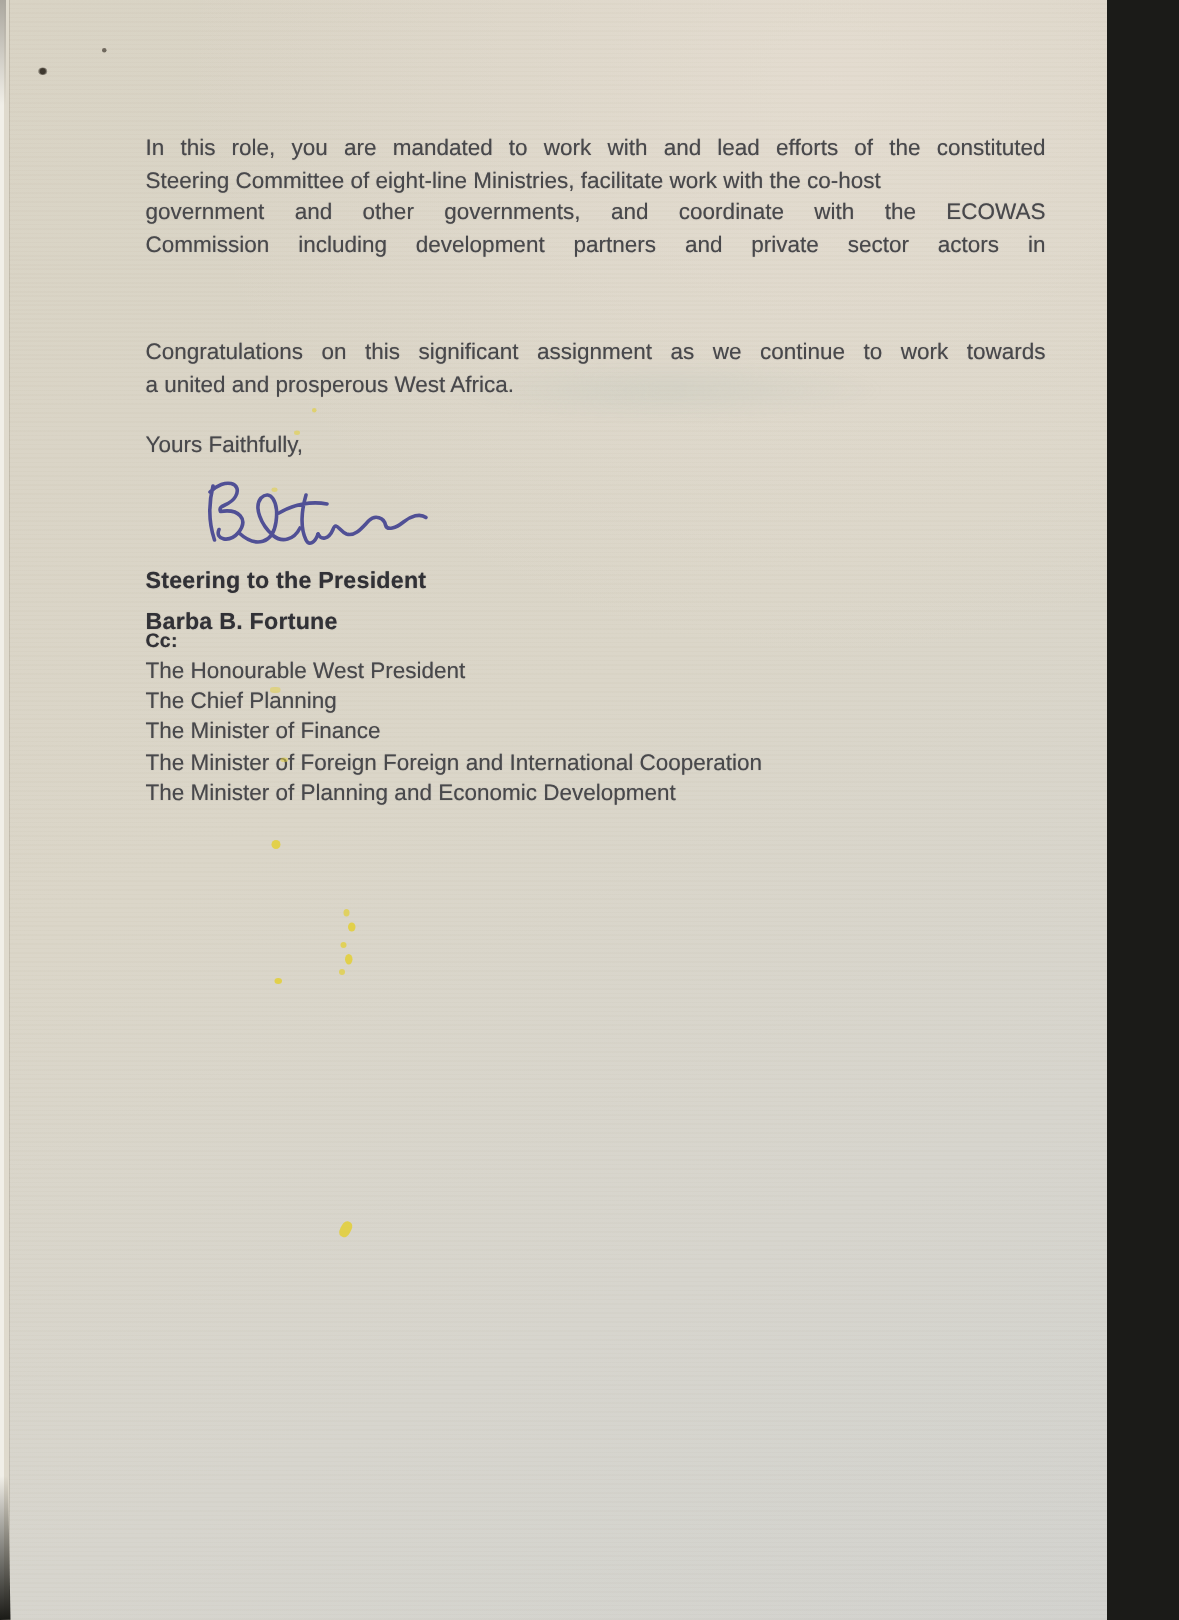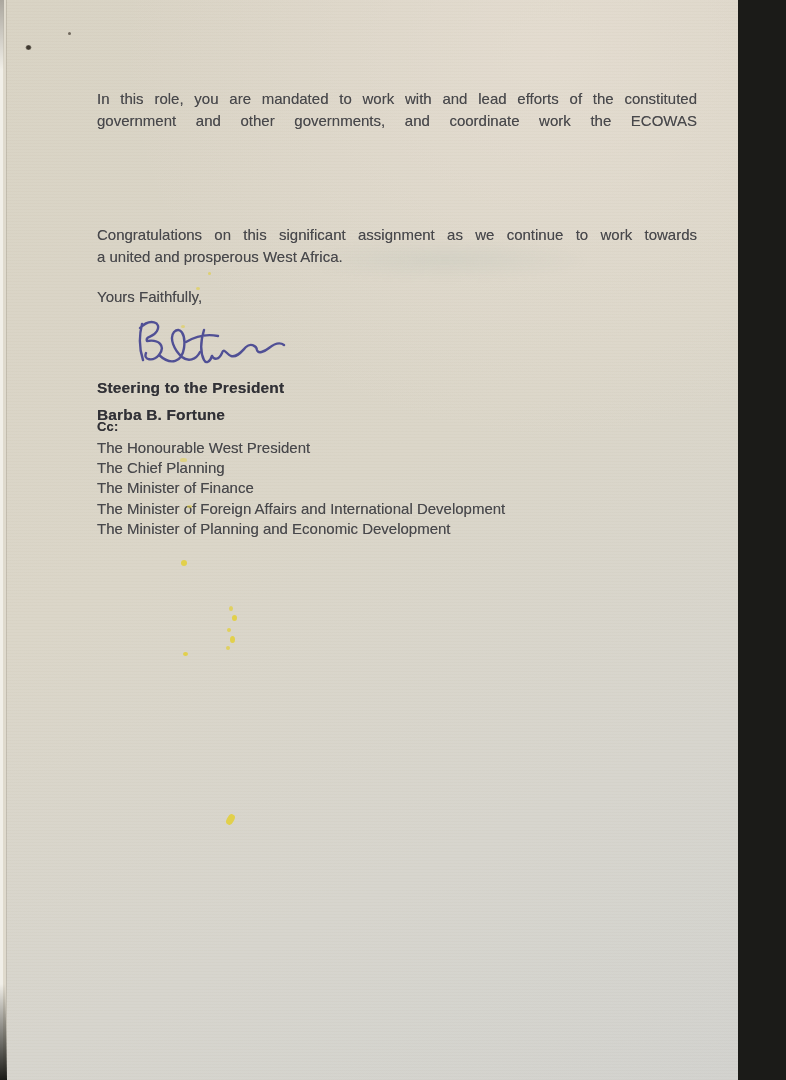--- a/index.html
+++ b/index.html
@@ -110,21 +110,23 @@
   <div class="edge-right-dark"></div>
   <div class="edge-left"></div>
   <div class="edge-top-left"></div>
   <div class="edge-bottom-left"></div>
   <div class="dark-dot-a"></div>
   <div class="dark-dot-b"></div>
   <div class="bleed-ghost"></div>
 
   <div class="blk para-1">
     <div class="line just">In this role, you are mandated to work with and lead efforts of the constituted</div>
-    <div class="line just">government and other governments, and coordinate work the ECOWAS</div>
+    <div class="line">Steering Committee of eight-line Ministries, facilitate work with the co-host</div>
+    <div class="line just">government and other governments, and coordinate with the ECOWAS</div>
+    <div class="line just">Commission including development partners and private sector actors in</div>
   </div>
 
   <div class="blk para-2">
     <div class="line just">Congratulations on this significant assignment as we continue to work towards</div>
     <div class="line">a united and prosperous West Africa.</div>
   </div>
 
   <div class="blk closing">Yours Faithfully,</div>
 
   <div class="signature-wrap">
@@ -139,21 +141,21 @@
   </div>
 
   <div class="blk bold-blk signer-name">Barba B. Fortune</div>
   <div class="blk bold-blk signer-title">Steering to the President</div>
 
   <div class="blk bold-blk cc-label">Cc:</div>
   <div class="blk cc-list">
     <div class="line">The Honourable West President</div>
     <div class="line">The Chief Planning</div>
     <div class="line">The Minister of Finance</div>
-    <div class="line">The Minister of Foreign Affairs and International Development</div>
+    <div class="line">The Minister of Foreign Foreign and International Cooperation</div>
     <div class="line">The Minister of Planning and Economic Development</div>
   </div>
 
   <div class="speck sp1"></div>
   <div class="speck sp2"></div>
   <div class="speck sp3"></div>
   <div class="speck sp4"></div>
   <div class="speck sp5"></div>
   <div class="speck sp6"></div>
   <div class="speck sp7"></div>

